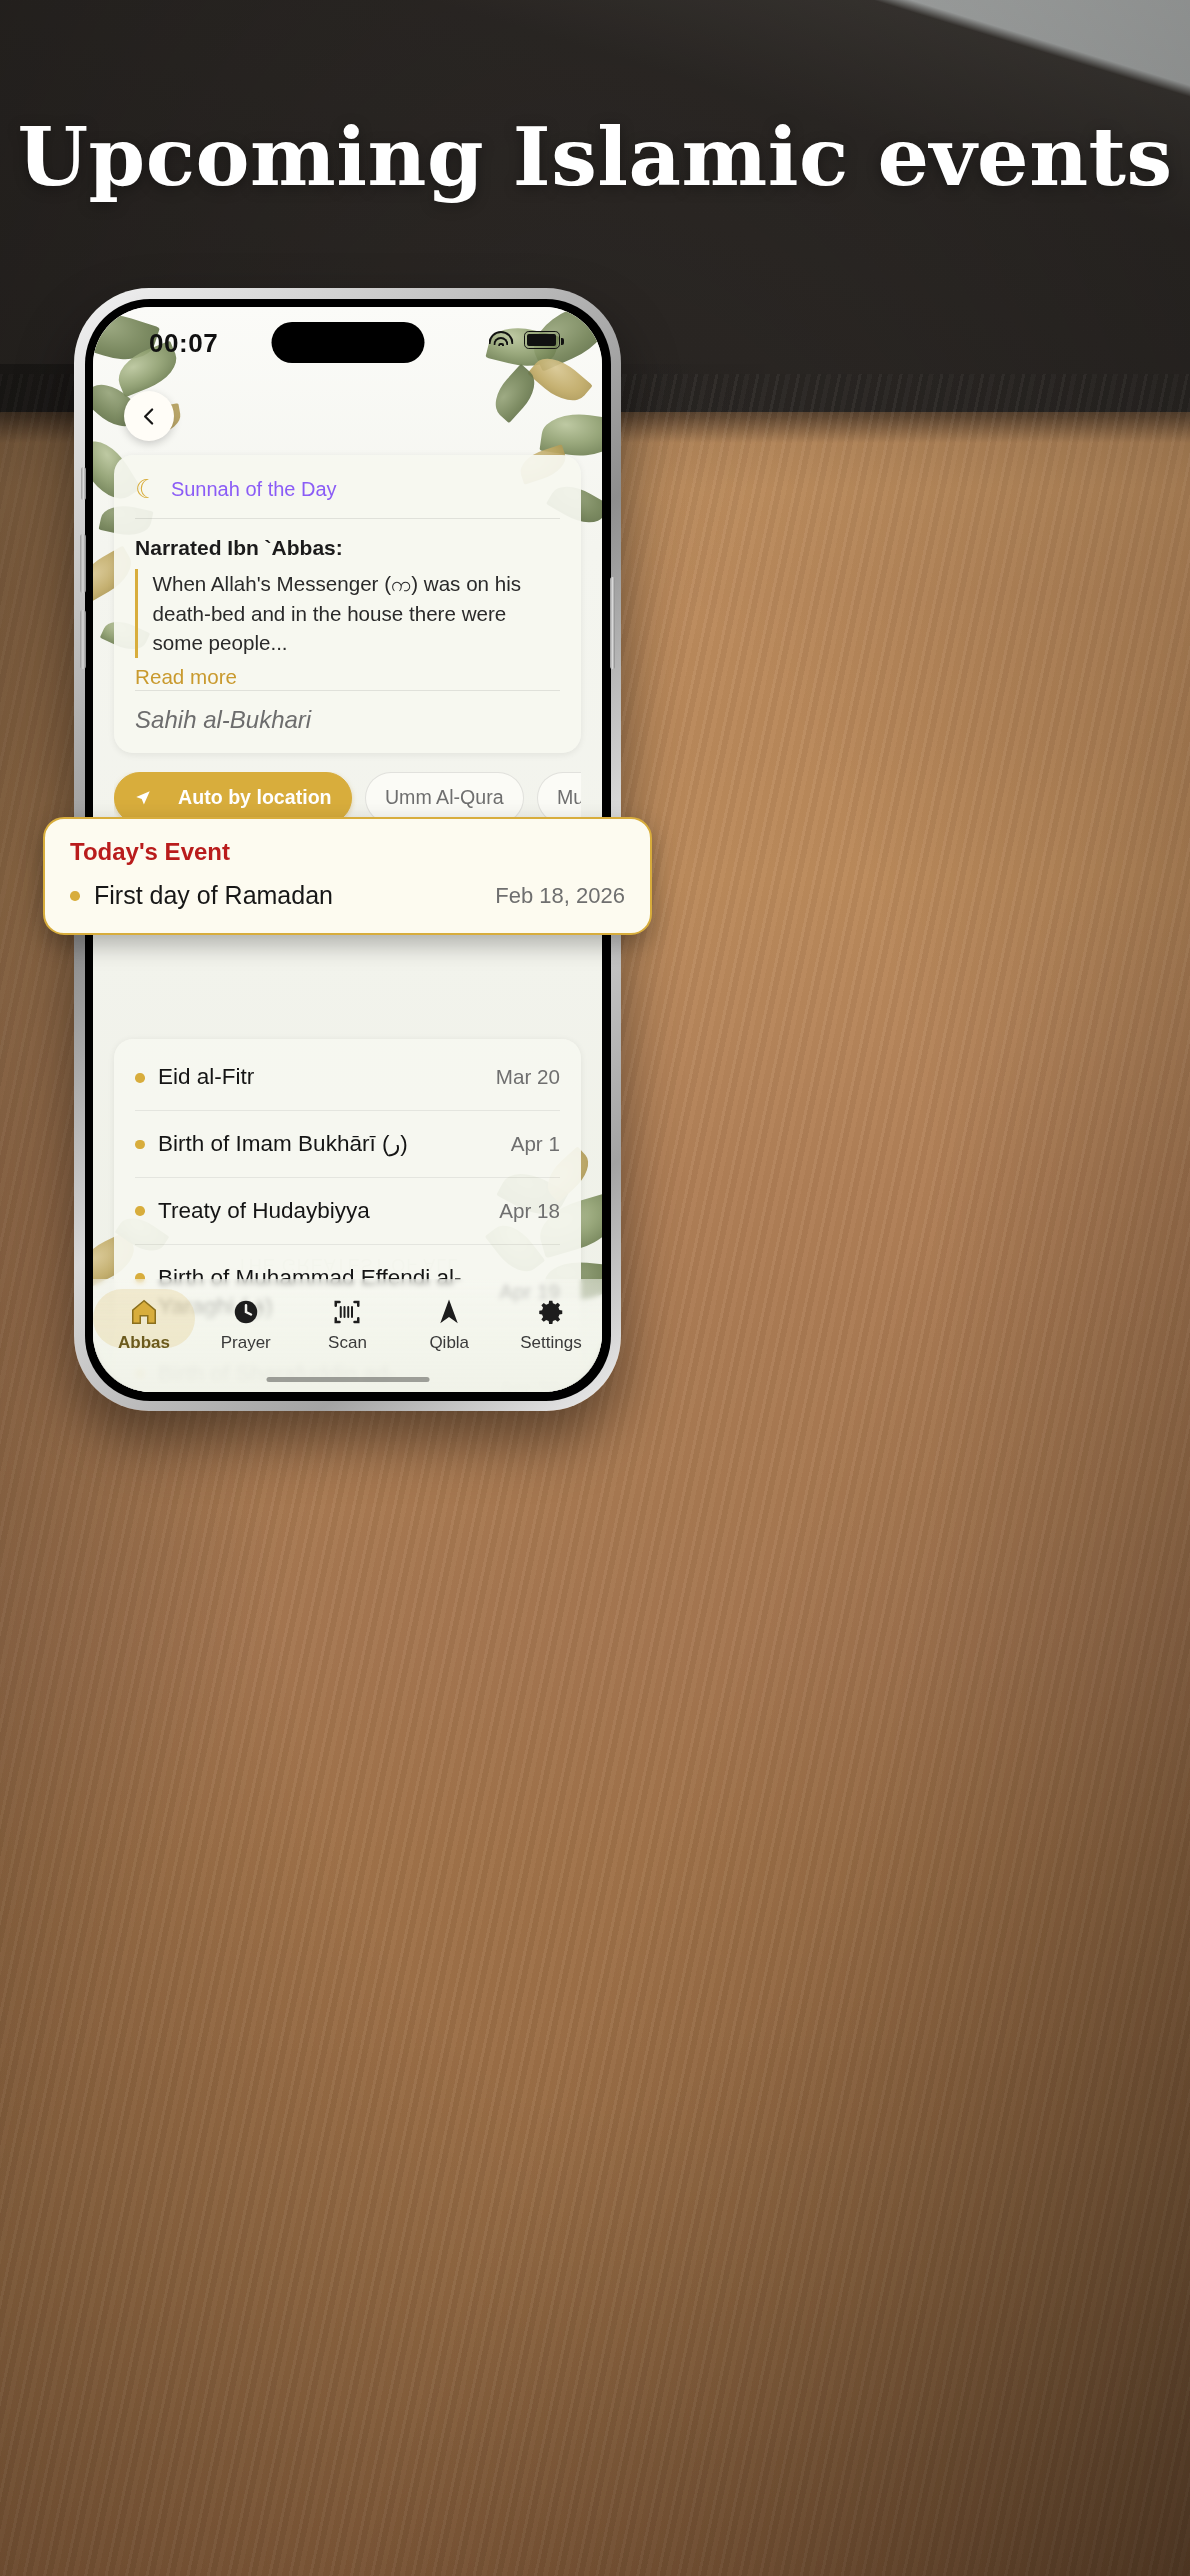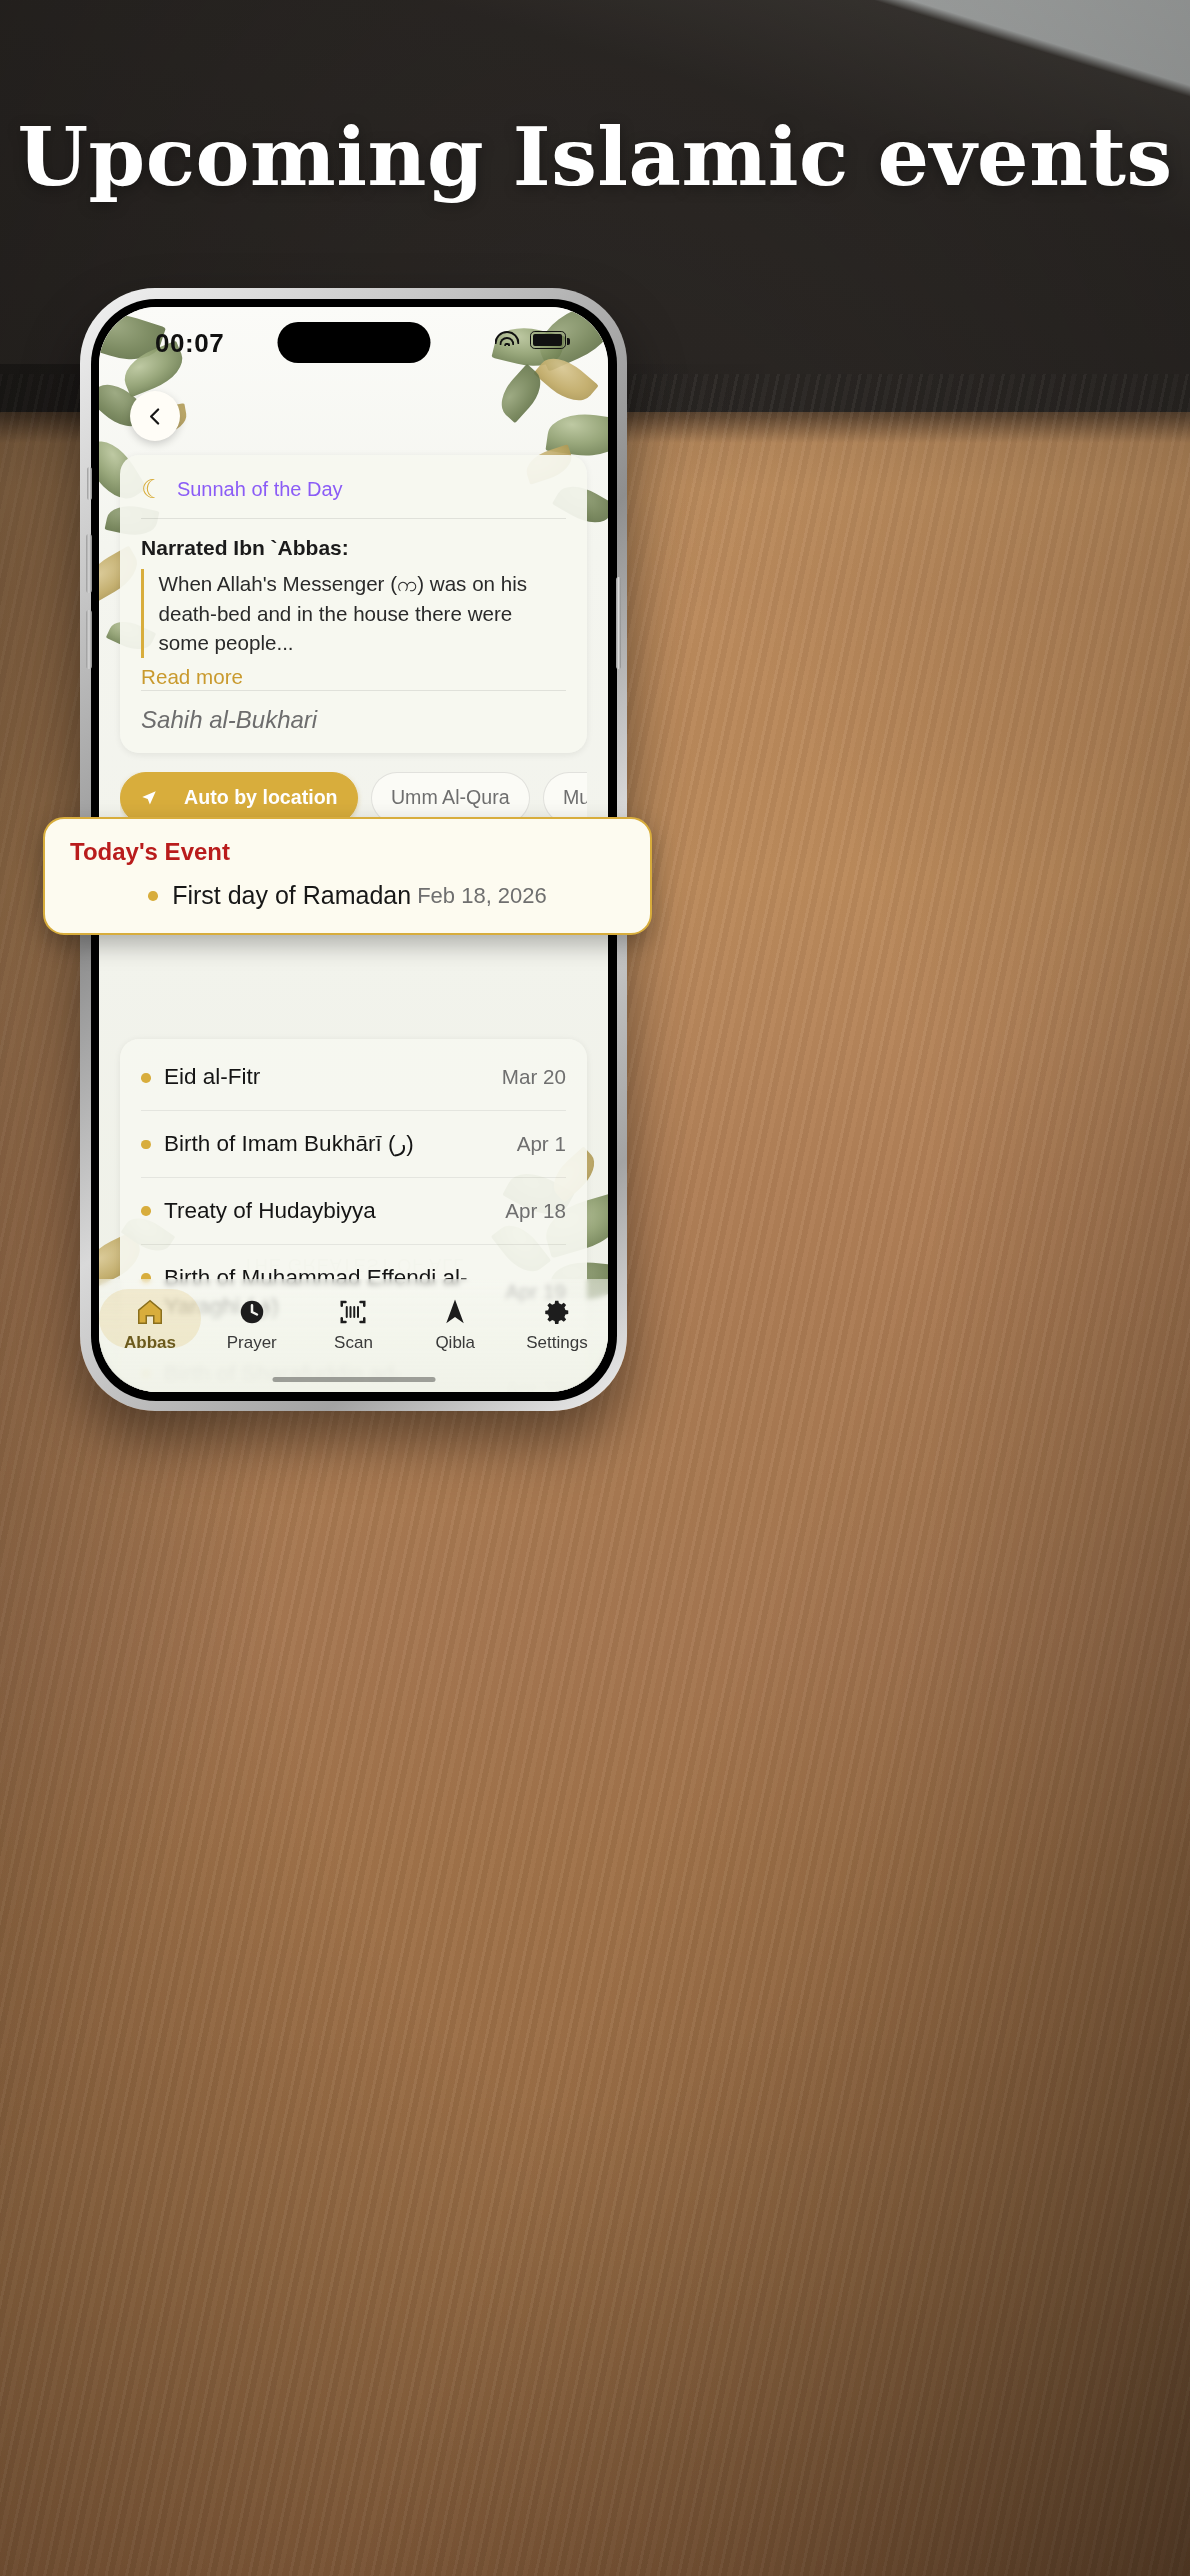--- a/index.html
+++ b/index.html
@@ -51,21 +51,21 @@
     font-size: 81px;
     line-height: 1.09;
     color: #ffffff;
     letter-spacing: 0.5px;
     text-shadow: 0 2.9px 13.4px rgba(0,0,0,0.35);
   }
 
   
   .phone {
     position: absolute;
-    left: 80px; top: 288px;
+    left: 74px; top: 288px;
     width: 547px; height: 1123px;
     border-radius: 75px;
     background: linear-gradient(140deg, #f2f2f2 0%, #c9c9c9 18%, #8e8e8e 42%, #d9d9d9 62%, #a3a3a3 84%, #efefef 100%);
     padding: 10.5px;
     box-shadow: 0 29px 58px rgba(0,0,0,0.45);
   }
   .phone-inner {
     position: relative;
     width: 100%; height: 100%;
     border-radius: 65px;
@@ -212,21 +212,21 @@
   .today-card {
     background: #fdfbf0;
     border: 2.9px solid #d8ad3c;
     border-radius: 21px;
     padding: 19px 25px 23px 25px;
     box-shadow: 0 9.6px 25px rgba(0,0,0,0.28);
   }
   .today-title { font-size: 24px; font-weight: 700; color: #b91c1c; }
   .today-row {
     margin-top: 15.3px;
-    display: flex; align-items: center; justify-content: center; gap: 6px;
+    display: flex; align-items: center; justify-content: space-between; gap: 6px;
   }
   .today-left { display: flex; align-items: center; gap: 14.4px; }
   .dot { width: 9.6px; height: 9.6px; border-radius: 50%; background: #d8ad3c; flex: none; }
   .today-name { font-size: 25px; color: #171717; }
   .today-date { font-size: 22px; color: #6f6f6f; }
 
   
   .events {
     margin-top: 215px;
     padding: 5.8px 21px 9.6px 21px;

